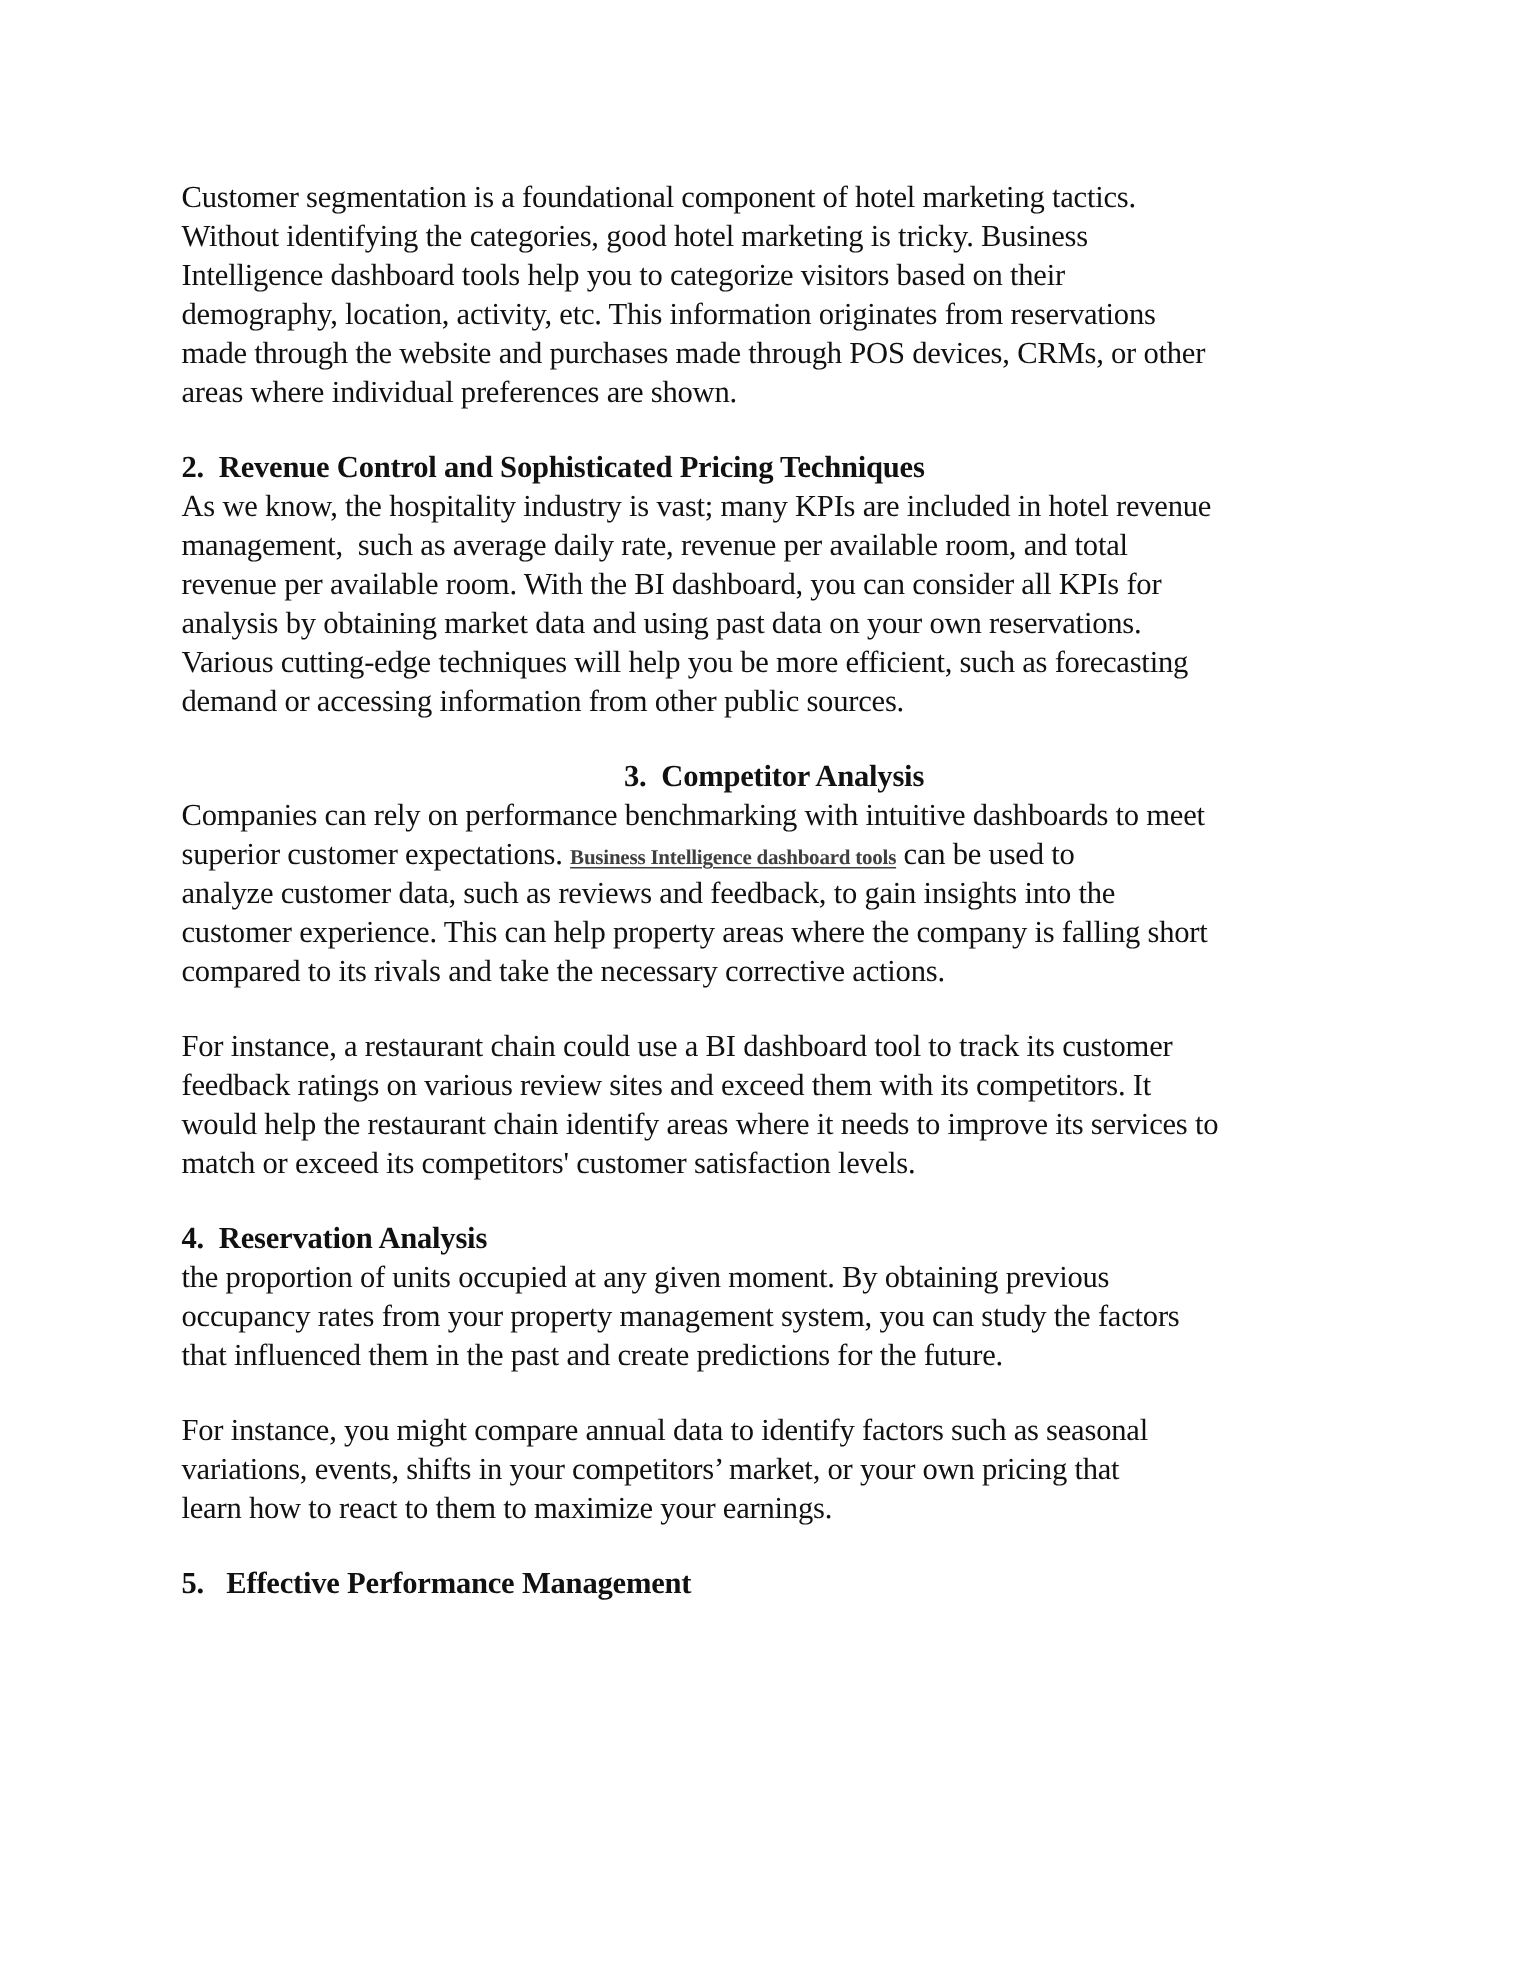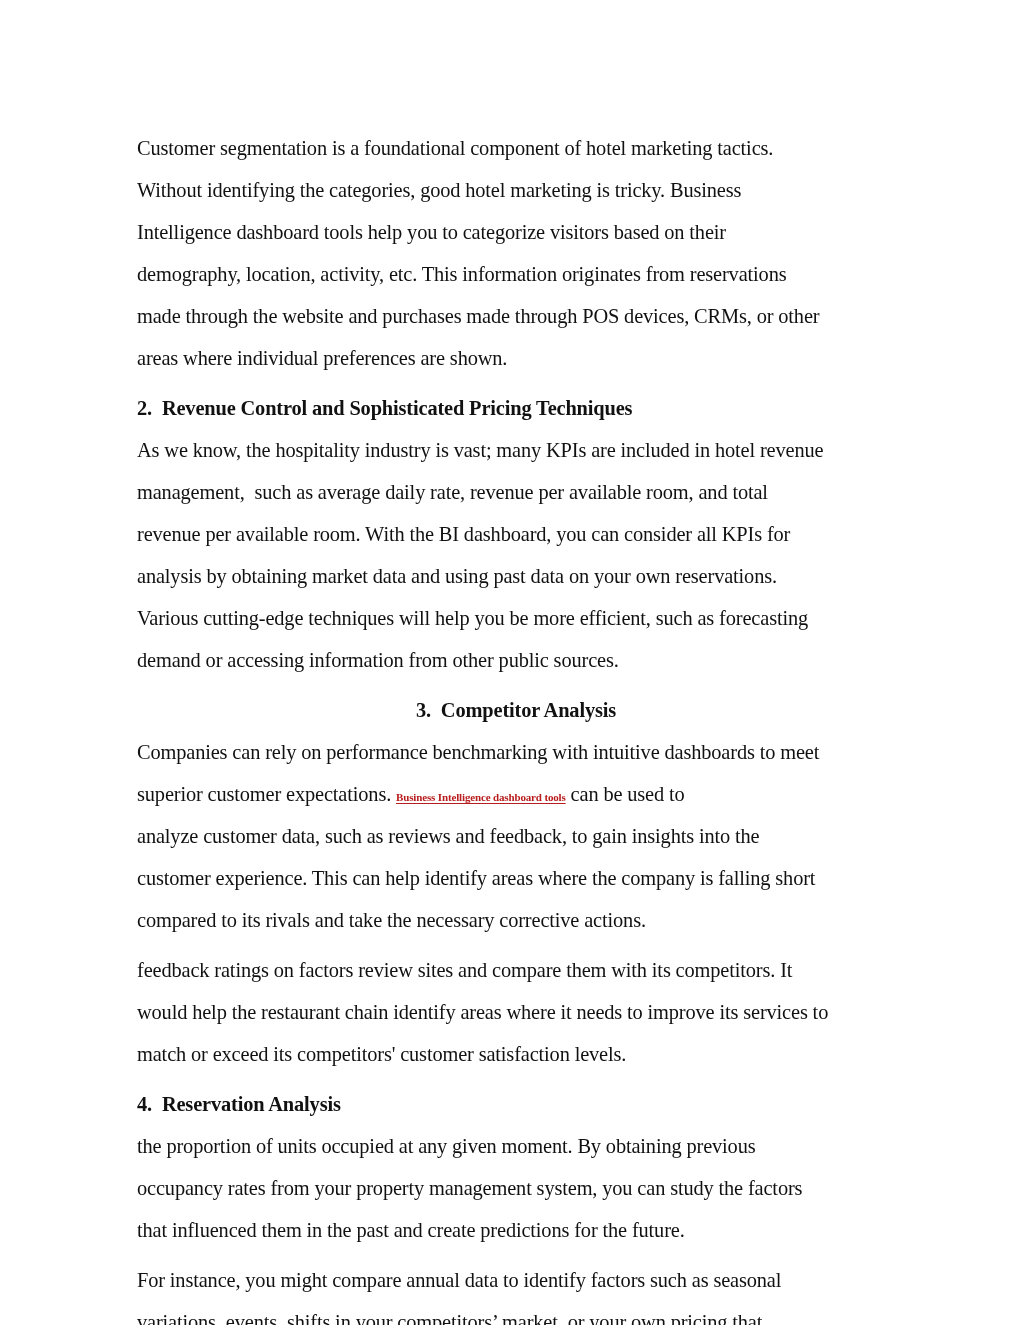--- a/index.html
+++ b/index.html
@@ -18,38 +18,38 @@
       left: 121px;
       top: 119px;
       width: 790px;
       font-family: "Liberation Serif", serif;
       font-size: 20.4px;
       line-height: 26px;
       color: #111111;
       letter-spacing: -0.15px;
     }
     .page p {
-      margin: 16px;
+      margin: 0;
       white-space: nowrap;
     }
     .para {
       margin-bottom: 24px;
     }
     .para p {
       height: 26px;
     }
     .heading {
       font-weight: bold;
       height: 26px;
       margin-bottom: 24px;
     }
     a.link {
-      color: #b91c1c;
+      color: #404040;
       font-weight: bold;
-      font-size: 11px;
+      font-size: 14px;
       text-decoration: underline;
       text-underline-offset: 2px;
     }
   </style>
 </head>
 <body>
 
 <div class="page">
 
   <div class="para">
@@ -69,25 +69,26 @@
     <p>analysis by obtaining market data and using past data on your own reservations.</p>
     <p>Various cutting-edge techniques will help you be more efficient, such as forecasting</p>
     <p>demand or accessing information from other public sources.</p>
   </div>
 
   <p class="heading" style="white-space:pre;text-align:center;">3.  Competitor Analysis</p>
   <div class="para">
     <p>Companies can rely on performance benchmarking with intuitive dashboards to meet</p>
     <p style="white-space:pre;"><span>superior customer expectations. </span><a class="link" href="#">Business Intelligence dashboard tools</a><span> can be used to</span></p>
     <p>analyze customer data, such as reviews and feedback, to gain insights into the</p>
-    <p>customer experience. This can help identify areas where the company is falling short</p>
+    <p>customer experience. This can help property areas where the company is falling short</p>
     <p>compared to its rivals and take the necessary corrective actions.</p>
   </div>
   <div class="para">
-    <p>feedback ratings on factors review sites and compare them with its competitors. It</p>
+    <p>For instance, a restaurant chain could use a BI dashboard tool to track its customer</p>
+    <p>feedback ratings on various review sites and exceed them with its competitors. It</p>
     <p>would help the restaurant chain identify areas where it needs to improve its services to</p>
     <p>match or exceed its competitors' customer satisfaction levels.</p>
   </div>
 
   <p class="heading" style="white-space:pre;">4.  Reservation Analysis</p>
   <div class="para">
     <p>the proportion of units occupied at any given moment. By obtaining previous</p>
     <p>occupancy rates from your property management system, you can study the factors</p>
     <p>that influenced them in the past and create predictions for the future.</p>
   </div>

